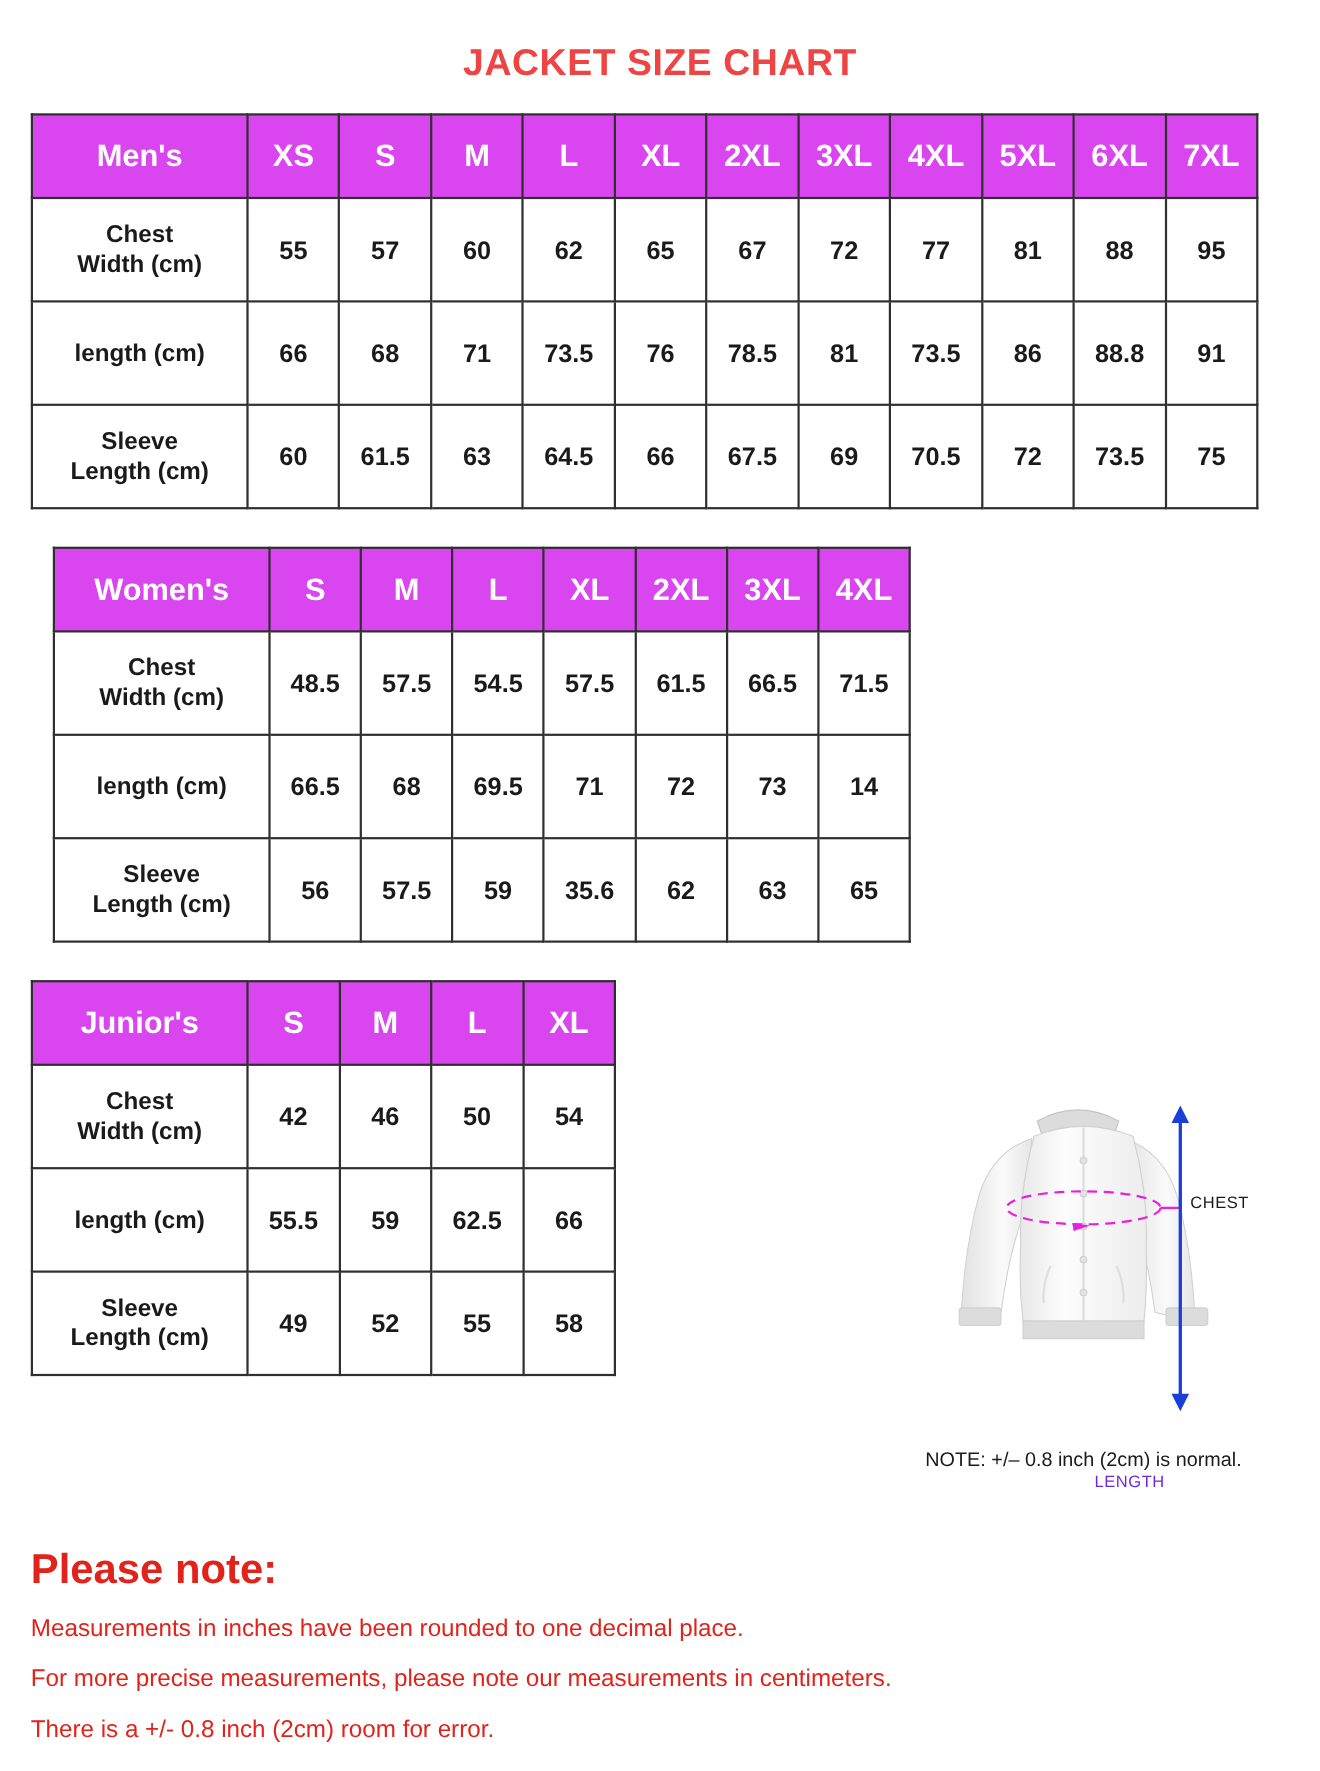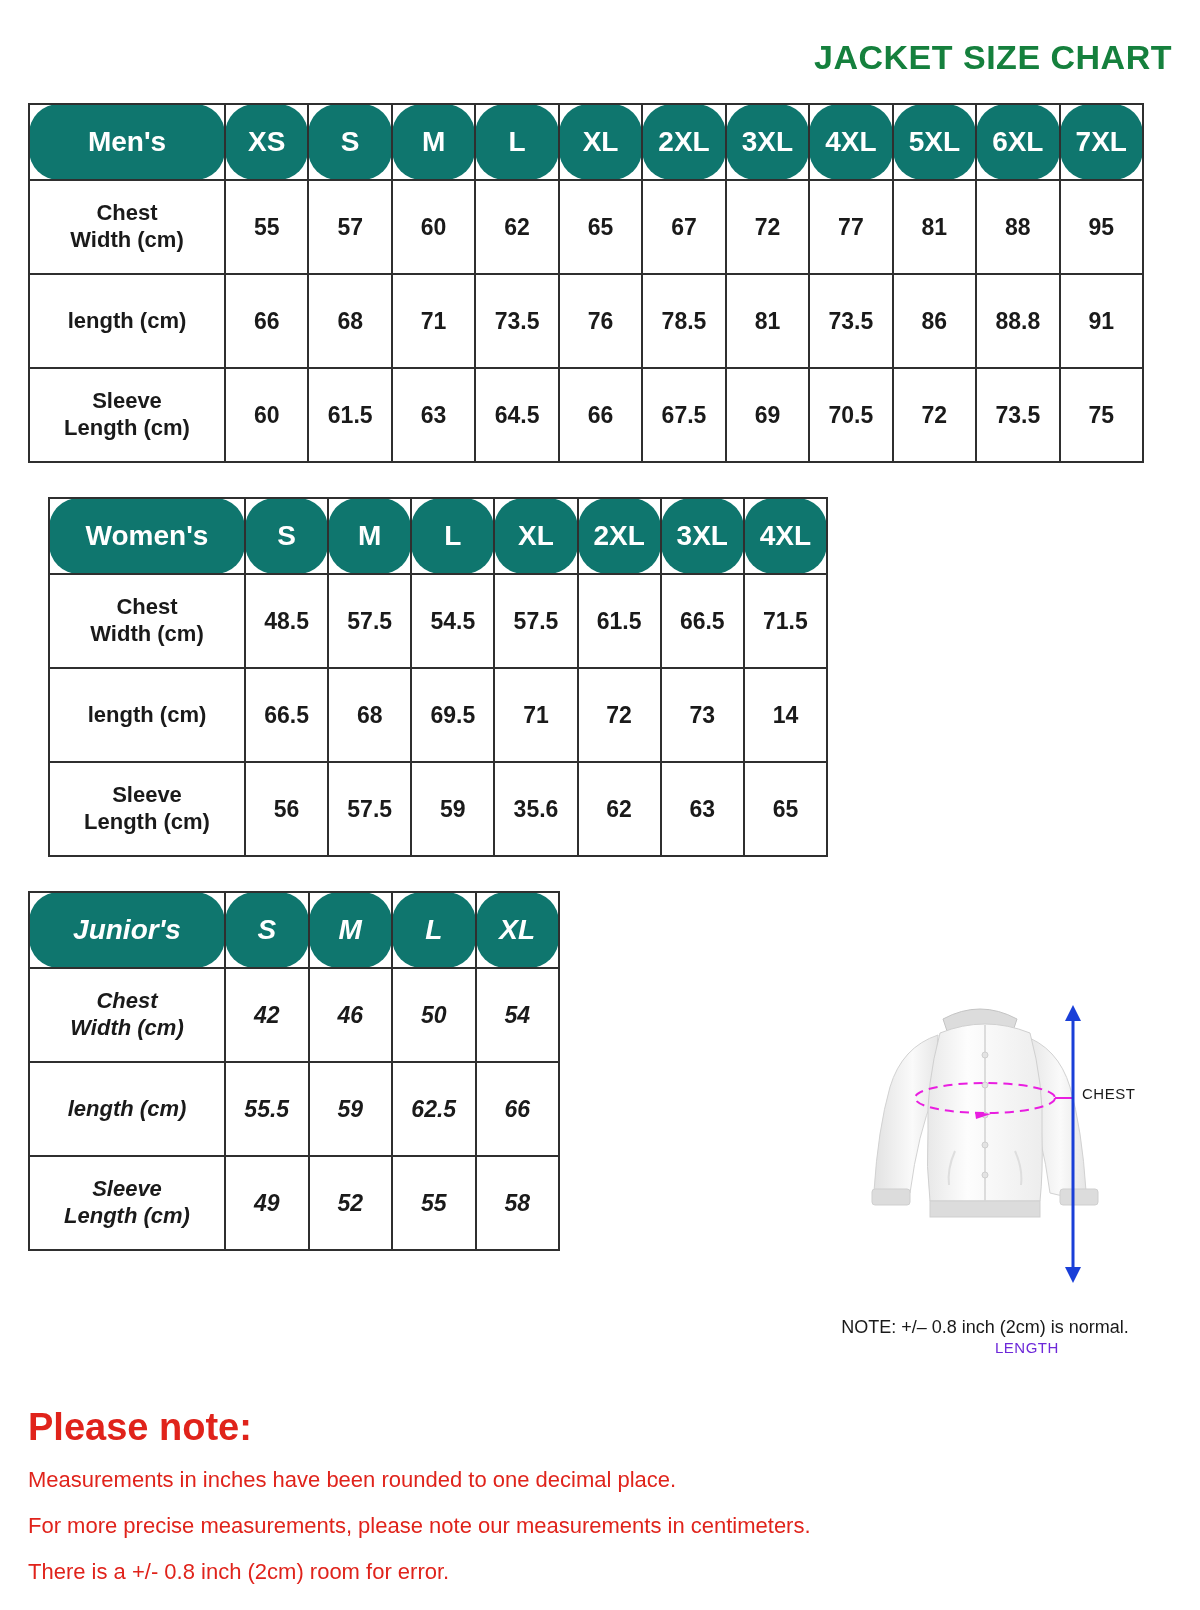--- a/index.html
+++ b/index.html
@@ -16,48 +16,47 @@
     overflow: hidden;
   }
   .page {
     position: relative;
     width: 1200px;
     height: 1610px;
     box-sizing: border-box;
     padding: 0 28px;
   }
   #chart-title {
-    text-align: right;
+    text-align: center;
     font-size: 34px;
     font-weight: bold;
     letter-spacing: 0.5px;
     margin: 38px 0 26px 0;
-    color: #15803d;
+    color: #ef4444;
   }
   table.size-table {
     border-collapse: collapse;
     table-layout: fixed;
     margin-bottom: 34px;
   }
   table.size-table td, table.size-table th {
     border: 2px solid #2f2f2f;
     text-align: center;
     vertical-align: middle;
     font-size: 23px;
     font-weight: bold;
     color: #1a1a1a;
     background: #ffffff;
     padding: 0;
   }
   table.size-table thead th {
-    background: #0f766e;
+    background: #d946ef;
     color: #ffffff;
     height: 74px;
     font-size: 28px;
-    border-radius: 30px;
   }
   table.size-table thead th.rowlabel-head {
     font-size: 28px;
   }
   table.size-table tbody th.rowlabel {
     background: #ffffff;
     color: #1a1a1a;
     font-size: 22px;
     line-height: 1.22;
     font-weight: bold;
@@ -65,21 +64,21 @@
   table.size-table tbody tr {
     height: 94px;
   }
   
   #table-mens { width: 1116px; }
   #table-mens col.label-col { width: 196px; }
   
   #table-womens { width: 780px; margin-left: 20px; }
   #table-womens col.label-col { width: 196px; }
   
-  #table-juniors { width: 532px; font-style: italic; }
+  #table-juniors { width: 532px; }
   #table-juniors col.label-col { width: 196px; }
 
   
   .illustration {
     position: absolute;
     left: 800px;
     top: 935px;
     width: 370px;
     text-align: center;
   }

